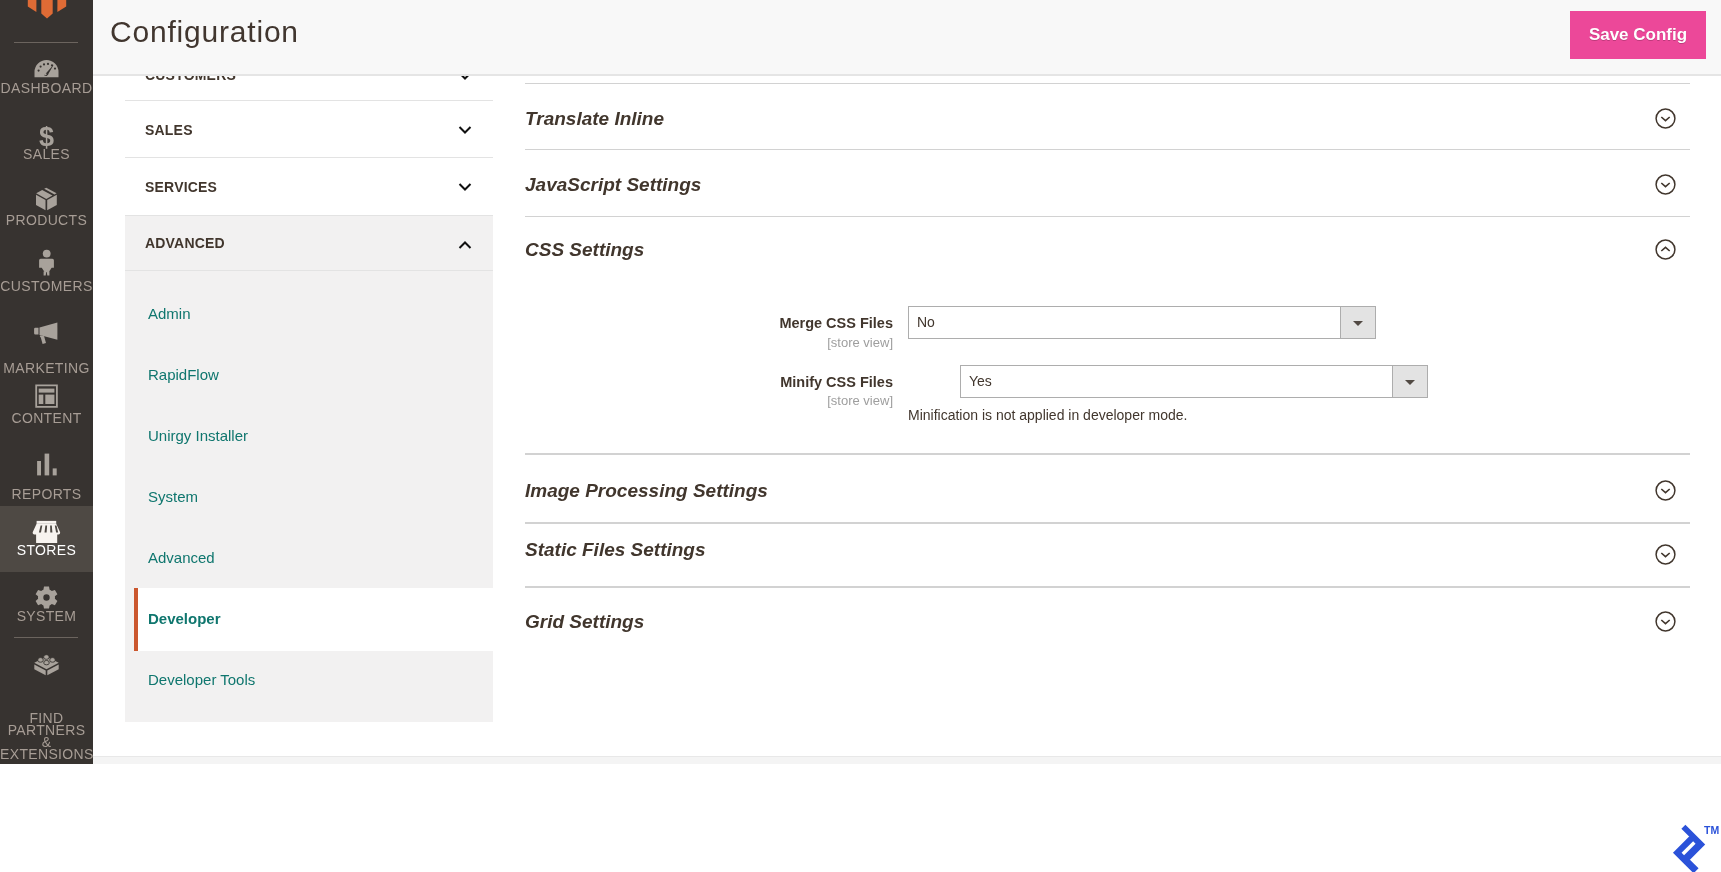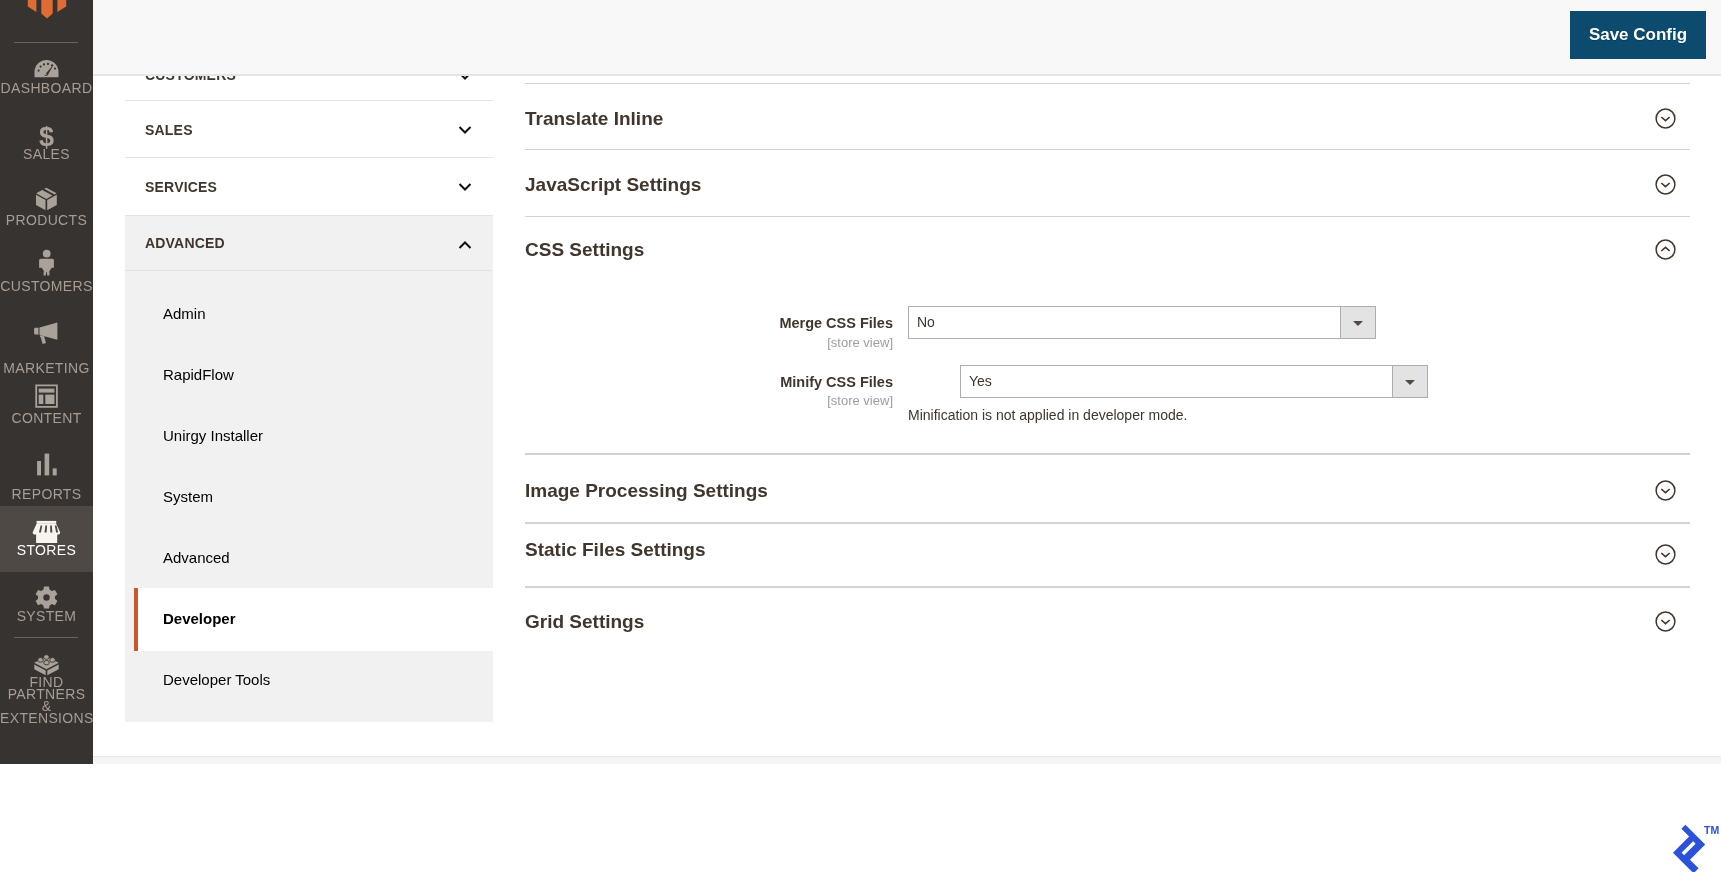--- a/index.html
+++ b/index.html
@@ -10,31 +10,31 @@
 
 #sidebar { position:absolute; left:0; top:0; width:93px; height:764px; background:#373330; }
 .sicon { position:absolute; left:0; }
 .slabel { position:absolute; left:0; width:93px; text-align:center; font-size:14px; letter-spacing:0.35px; color:#a79d95; line-height:12px; }
 .sel-bg { position:absolute; left:0; width:93px; height:66px; background:#4e4944; }
 .sdiv { position:absolute; left:14px; width:64px; height:1px; background:#6b645e; }
 
 
 #header { position:absolute; left:93px; top:0; width:1628px; height:76px; background:#f8f8f8; border-bottom:2px solid #e5e5e5; z-index:5; }
 #title { position:absolute; left:17px; top:15px; font-size:30px; color:#41362f; letter-spacing:0.8px; }
-#savebtn { position:absolute; right:15px; top:11px; width:136px; height:48px; background:#0c4a6e; color:#fff; font-weight:bold; font-size:17px; text-align:center; line-height:48px; text-shadow:0 1px 0 rgba(0,0,0,0.2); }
+#savebtn { position:absolute; right:15px; top:11px; width:136px; height:48px; background:#ec4899; color:#fff; font-weight:bold; font-size:17px; text-align:center; line-height:48px; text-shadow:0 1px 0 rgba(0,0,0,0.2); }
 
 
 .cnav-row { position:absolute; left:125px; width:368px; border-bottom:1px solid #e3e3e3; background:#fff; }
 .cnav-title { position:absolute; left:145px; font-size:14px; font-weight:bold; color:#41362d; letter-spacing:0.2px; }
 .chev { position:absolute; width:14px; height:14px; }
-.cnav-item { position:absolute; left:148px; font-size:15px; color:#000000;margin-left:15px; }
+.cnav-item { position:absolute; left:148px; font-size:15px; color:#0f766e; }
 
 
 .sep { position:absolute; left:525px; width:1165px; height:1.5px; background:#d2d2d2; }
-.heading { position:absolute; left:525px; font-size:19px; line-height:23px; font-weight:bold; color:#41362d; }
+.heading { position:absolute; left:525px; font-size:19px; line-height:23px; font-weight:bold; color:#41362d;font-style:italic; }
 .circ { position:absolute; }
 
 .sel { position:absolute; height:33px; background:#fff; border:1px solid #adadad; font-size:14px; color:#41362d; line-height:31px; padding-left:8px; }
 .selarrow { position:absolute; top:0; right:0; width:35px; height:31px; background:#e3e3e3; border-left:1px solid #adadad; }
 .selarrow:after { content:""; position:absolute; left:50%; top:50%; margin:-2px 0 0 -5px; border-left:5px solid transparent; border-right:5px solid transparent; border-top:5px solid #514943; }
 .flabel { position:absolute; width:300px; right:828px; text-align:right; font-size:14.5px; font-weight:bold; color:#41362d; }
 .fscope { position:absolute; width:300px; right:828px; text-align:right; font-size:13px; color:#9e9e9e; }
 
 #footbar { position:absolute; left:93px; top:756px; width:1628px; height:8px; background:#f4f4f4; border-top:1px solid #e8e8e8; }
 </style>
@@ -149,23 +149,24 @@
     <g stroke="#373330" stroke-width="0.9">
     <path d="M37.9 9.1 a2.6 1.5 0 0 1 5.2 0 v1.6 a2.6 1.5 0 0 1 -5.2 0z"></path>
     <path d="M43.8 6.2 a2.6 1.5 0 0 1 5.2 0 v1.6 a2.6 1.5 0 0 1 -5.2 0z"></path>
     <path d="M49.9 9.1 a2.6 1.5 0 0 1 5.2 0 v1.6 a2.6 1.5 0 0 1 -5.2 0z"></path>
     <path d="M43.9 12.0 a2.6 1.5 0 0 1 5.2 0 v1.3 a2.6 1.5 0 0 1 -5.2 0z"></path>
     </g>
     <polygon points="34.3,14.6 45.7,20.6 45.7,25.3 34.3,19.3"></polygon>
     <polygon points="58.7,14.6 47.3,20.6 47.3,25.3 58.7,19.3"></polygon>
   </g>
 </svg>
-<div class="slabel" style="top:676px;">FIND PARTNERS<br>&amp; EXTENSIONS</div>
+<div class="slabel" style="top:712px;">FIND PARTNERS<br>&amp; EXTENSIONS</div>
 
 <div id="header">
+  <div id="title">Configuration</div>
   <div id="savebtn">Save Config</div>
 </div>
 
 <div class="cnav-row" style="top:45px; height:56px;"></div>
 <div class="cnav-title" style="top:67px;">CUSTOMERS</div>
 <div class="cnav-row" style="top:101px; height:57px;"></div>
 <div class="cnav-title" style="top:122px;">SALES</div>
 <div class="cnav-row" style="top:158px; height:57.5px;"></div>
 <div class="cnav-title" style="top:179px;">SERVICES</div>
 <div class="cnav-row" style="top:215.5px; height:55px; background:#f2f1f1;"></div>

